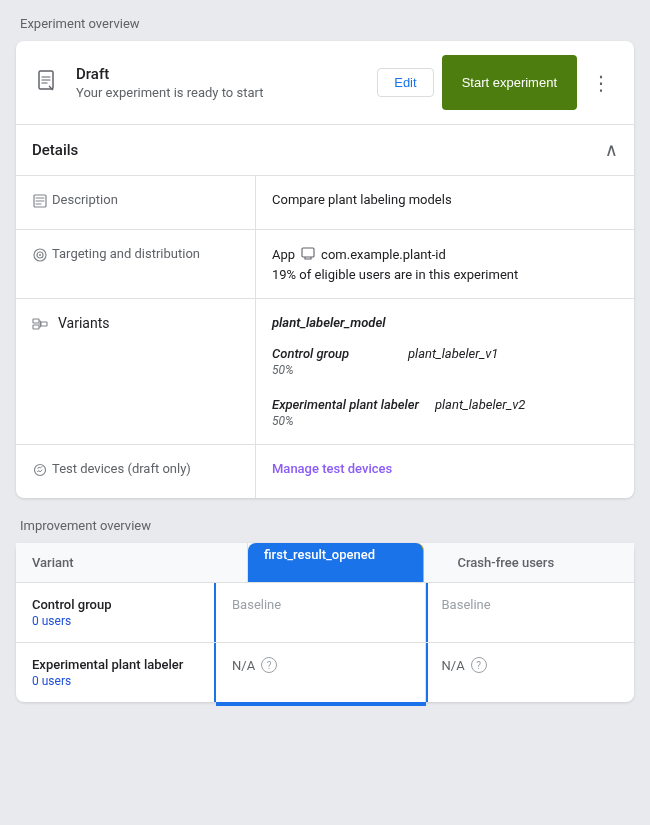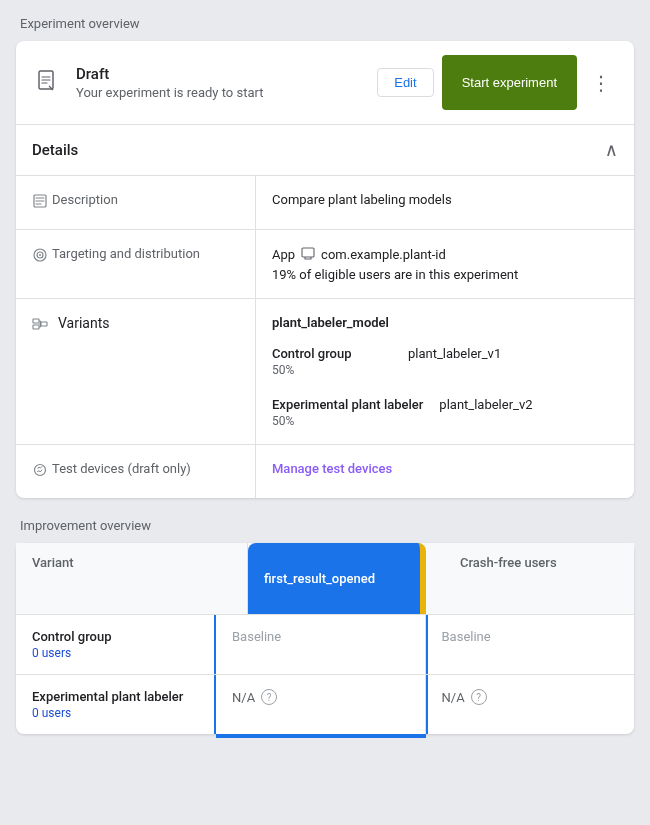--- a/index.html
+++ b/index.html
@@ -210,20 +210,21 @@
       gap: 10px;
       padding: 16px 16px;
       border-right: 1px solid #e0e0e0;
       width: 240px;
       flex-shrink: 0;
     }
 
     .details-variants-value {
       flex: 1;
       padding: 16px 16px;
+      font-style: italic;
     }
 
     .variants-header-label {
       font-size: 13px;
       font-weight: 600;
       color: #202124;
       margin-bottom: 16px;
     }
 
     .manage-link {
@@ -253,24 +254,24 @@
       flex-shrink: 0;
       padding: 12px 16px;
       font-size: 13px;
       font-weight: 500;
       color: #5f6368;
       border-right: 1px solid #e0e0e0;
     }
 
     .improvement-col-metric {
       flex: 1;
-      padding: 28px 16px;
-      font-size: 13px;
-      font-weight: 500;
-      border-right: 6px solid #eab308;
+      padding: 4px 16px;
+      font-size: 13px;
+      font-weight: 500;
+      border-right: 1px solid #eab308;
     }
 
     .improvement-col-metric.highlighted {
       background: #1a73e8;
       color: #fff;
       border-radius: 8px 8px 0 0;
       position: relative;
     }
 
     .improvement-col-crash {

